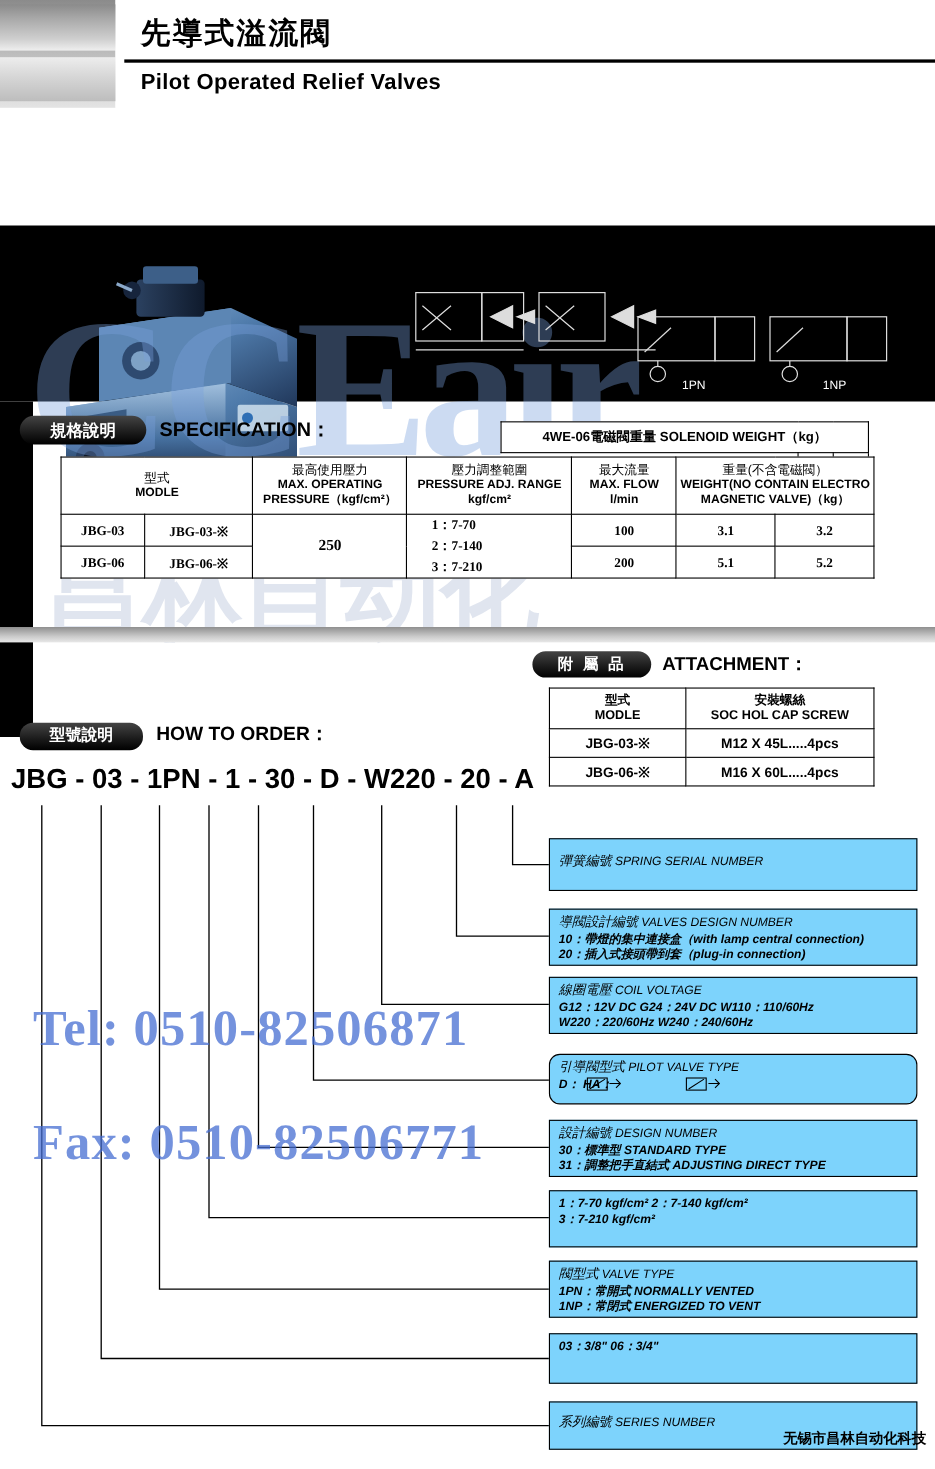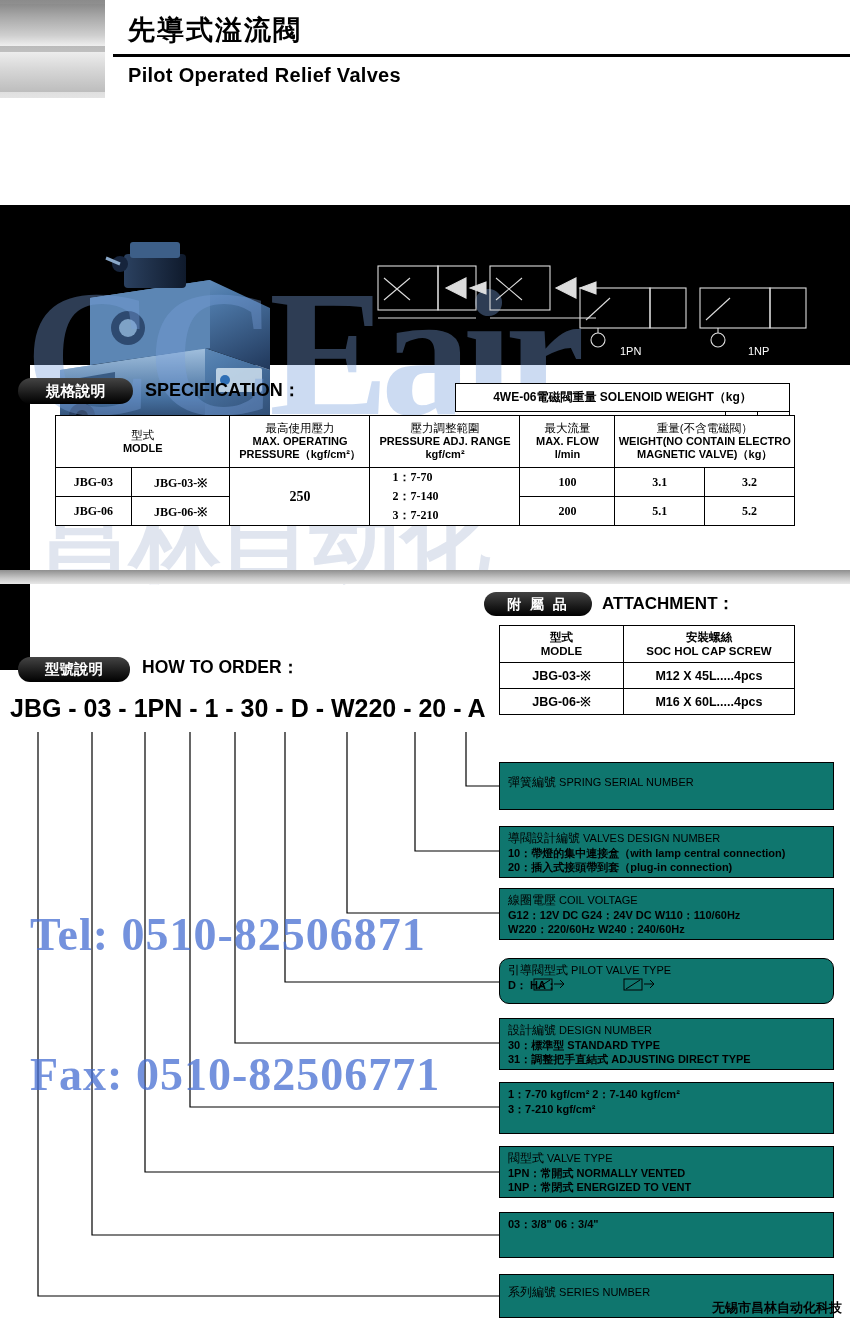--- a/index.html
+++ b/index.html
@@ -142,37 +142,37 @@
 
   .code-line {
     position:absolute; left:10px; top:694px; width:480px; height:36px;
     font-size:25px; font-weight:bold; letter-spacing:0px;
     font-family:"Liberation Sans", sans-serif;
     white-space:nowrap;
   }
 
   
   .callout {
-    position:absolute; border:1.6px solid #000; background:#0f766e;
-    font-size:11px; line-height:14.5px; padding:4px 8px;
+    position:absolute; border:1.6px solid #000; background:#7dd3fc;
+    font-size:11px; line-height:14.5px; padding:4px 8px;font-style:italic;
   }
   .callout .t1 { font-size:12px; }
 
   
   .lines { position:absolute; left:0; top:0; width:850px; height:1335px; pointer-events:none; }
 
   
   .contact {
     position:absolute; left:30px; font-size:46px; font-weight:bold;
     color:rgba(70,110,210,0.75);
     font-family:"Liberation Serif", serif;
     letter-spacing:1px;
   }
   .contact.tel { top:908px; }
-  .contact.fax { top:1012px;margin-top:36px; }
+  .contact.fax { top:1012px; }
 
   .footer-note {
     position:absolute; right:8px; bottom:18px; font-size:13px; font-weight:bold;
     font-family:"DejaVu Sans", sans-serif;
   }
 </style>
 </head>
 <body>
 
 <div class="hdr-wrap">

